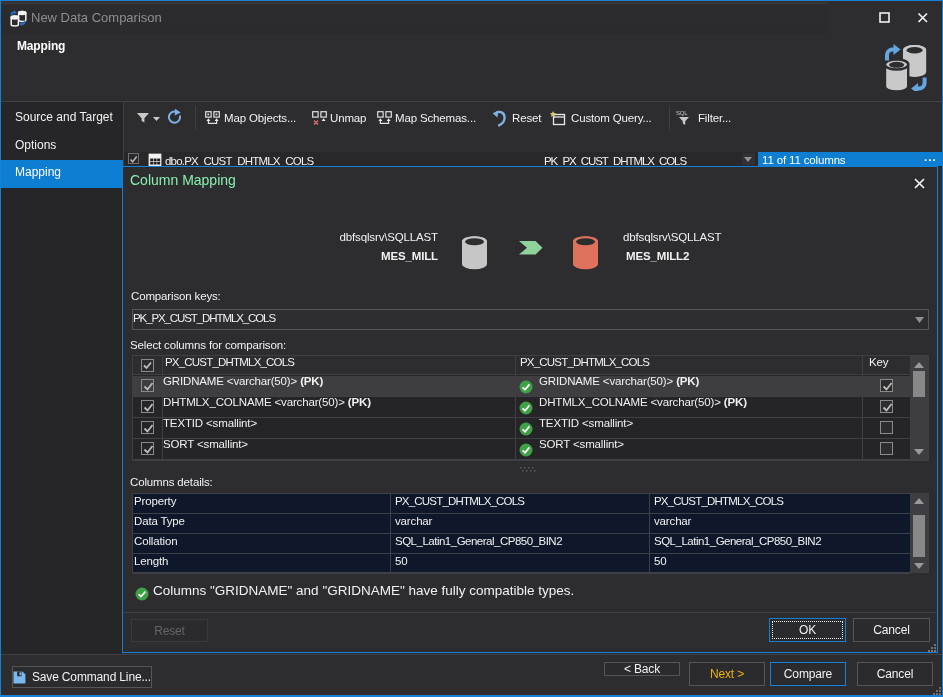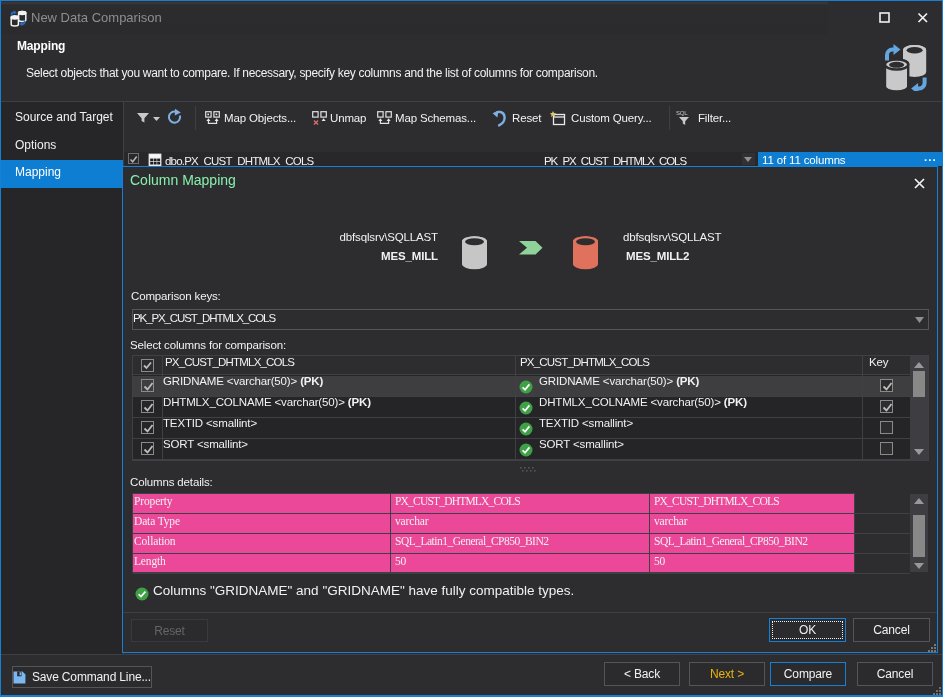--- a/index.html
+++ b/index.html
@@ -48,21 +48,20 @@
     <div class="abs" style="left:30px;top:9px;font-size:13px;letter-spacing:0;color:#8e8e8e;">New Data Comparison</div>
     <svg class="abs" style="left:877px;top:10px;" width="14" height="14" viewBox="0 0 14 14">
       <rect x="2" y="2" width="9" height="9" fill="none" stroke="#f1f1f1" stroke-width="1.6"></rect>
     </svg>
     <svg class="abs" style="left:915px;top:10px;" width="14" height="14" viewBox="0 0 14 14">
       <path d="M2.5 2.5 L11 11 M11 2.5 L2.5 11" stroke="#f1f1f1" stroke-width="1.7"></path>
     </svg>
   </div>
 
   <div class="abs" style="left:16px;top:38px;font-weight:bold;font-size:12px;color:#ffffff;">Mapping</div>
-  <div class="abs" style="left:25px;top:65px;font-size:12px;letter-spacing:-0.3px;color:#f1f1f1;">Select objects that you want to compare. If necessary, specify key columns and the list of columns for comparison.</div>
   <svg class="abs" style="left:876px;top:38px;" width="52" height="52" viewBox="0 0 52 52">
     <g>
       <path d="M26 11 a11.6 5 0 0 1 23.2 0 v22 a11.6 5 0 0 1 -23.2 0 z" fill="#c9c9c9"></path>
       <ellipse cx="37.6" cy="11" rx="11.6" ry="5" fill="#c9c9c9"></ellipse>
       <ellipse cx="37.6" cy="11.3" rx="8" ry="3.2" fill="#2d2d30"></ellipse>
     </g>
     <g stroke="#2d2d30" stroke-width="2.4">
       <path d="M8 25.5 a11.6 5 0 0 1 23.2 0 v22 a11.6 5 0 0 1 -23.2 0 z" fill="#c9c9c9"></path>
       <ellipse cx="19.6" cy="25.5" rx="11.6" ry="5" fill="#c9c9c9"></ellipse>
     </g>
@@ -190,21 +189,21 @@
 
   <div class="abs" style="left:0;top:653px;width:941px;height:41px;background:#2d2d30;border-top:1px solid #3f3f46;">
     <div class="abs btnlike" style="left:11px;top:11px;width:140px;height:22px;">
       <svg style="margin-right:6px;" width="13" height="13" viewBox="0 0 13 13">
         <path d="M0.5 0.5 h9 l3 3 v9 h-12z" fill="#7cb8ef"></path>
         <rect x="4.2" y="0.5" width="4.4" height="4.8" fill="#2b2b2e"></rect>
         <rect x="6.6" y="1.3" width="1.6" height="3" fill="#7cb8ef"></rect>
       </svg>
       Save Command Line...
     </div>
-    <div class="abs btnlike" style="left:603px;top:7px;width:76px;height:24px;">&lt; Back</div>
+    <div class="abs btnlike" style="left:603px;top:7px;width:76px;height:14px;">&lt; Back</div>
     <div class="abs btnlike" style="left:688px;top:7px;width:76px;height:24px;color:#eab308;">Next &gt;</div>
     <div class="abs btnlike" style="left:769px;top:7px;width:76px;height:24px;border-color:#1580d8;">Compare</div>
     <div class="abs btnlike" style="left:856px;top:7px;width:76px;height:24px;">Cancel</div>
     <svg class="abs" style="left:931px;top:31px;" width="9" height="9" viewBox="0 0 9 9">
       <g fill="#6f6f73">
           <rect x="7" y="1" width="2" height="2"></rect>
           <rect x="4" y="4" width="2" height="2"></rect>
           <rect x="7" y="4" width="2" height="2"></rect>
           <rect x="1" y="7" width="2" height="2"></rect>
           <rect x="4" y="7" width="2" height="2"></rect>
@@ -346,21 +345,21 @@
           <rect x="8" y="0" width="1.6" height="1.6"></rect>
           <rect x="12" y="0" width="1.6" height="1.6"></rect>
           <rect x="2" y="3" width="1.6" height="1.6"></rect>
           <rect x="6" y="3" width="1.6" height="1.6"></rect>
           <rect x="10" y="3" width="1.6" height="1.6"></rect>
           <rect x="14" y="3" width="1.6" height="1.6"></rect>
         </g>
     </svg>
 
     <div class="abs" style="left:7px;top:309px;">Columns details:</div>
-    <div class="abs" style="left:9px;top:326px;width:723px;height:80px;background:#ec4899;border:1px solid #3f3f46;font-family:Liberation Serif, serif;" id="t2">
+    <div class="abs" style="left:9px;top:326px;width:797px;height:80px;background:#0f172a;border:1px solid #3f3f46;" id="t2">
       <div class="t2row" style="top:0;">
         <span class="p1">Property</span>
           <span class="p2" style="letter-spacing:-0.8px;">PX_CUST_DHTMLX_COLS</span>
           <span class="p3" style="letter-spacing:-0.8px;">PX_CUST_DHTMLX_COLS</span>
           <span class="w1"></span>
           <span class="w2"></span>
       </div>
       <div class="t2row" style="top:20px;">
         <span class="p1">Data Type</span>
           <span class="p2">varchar</span>

